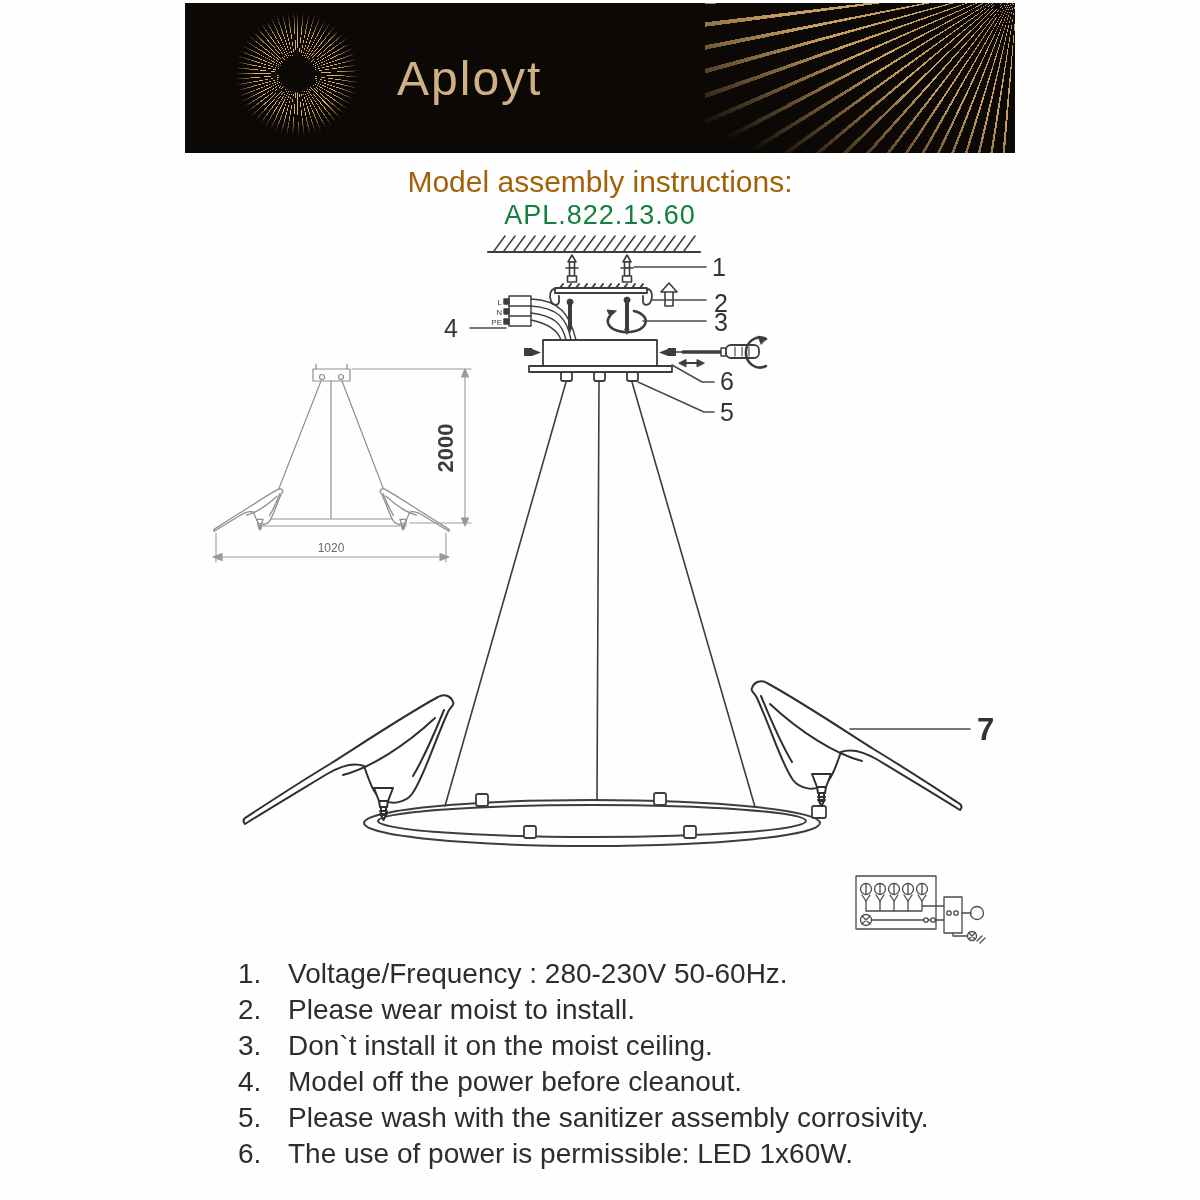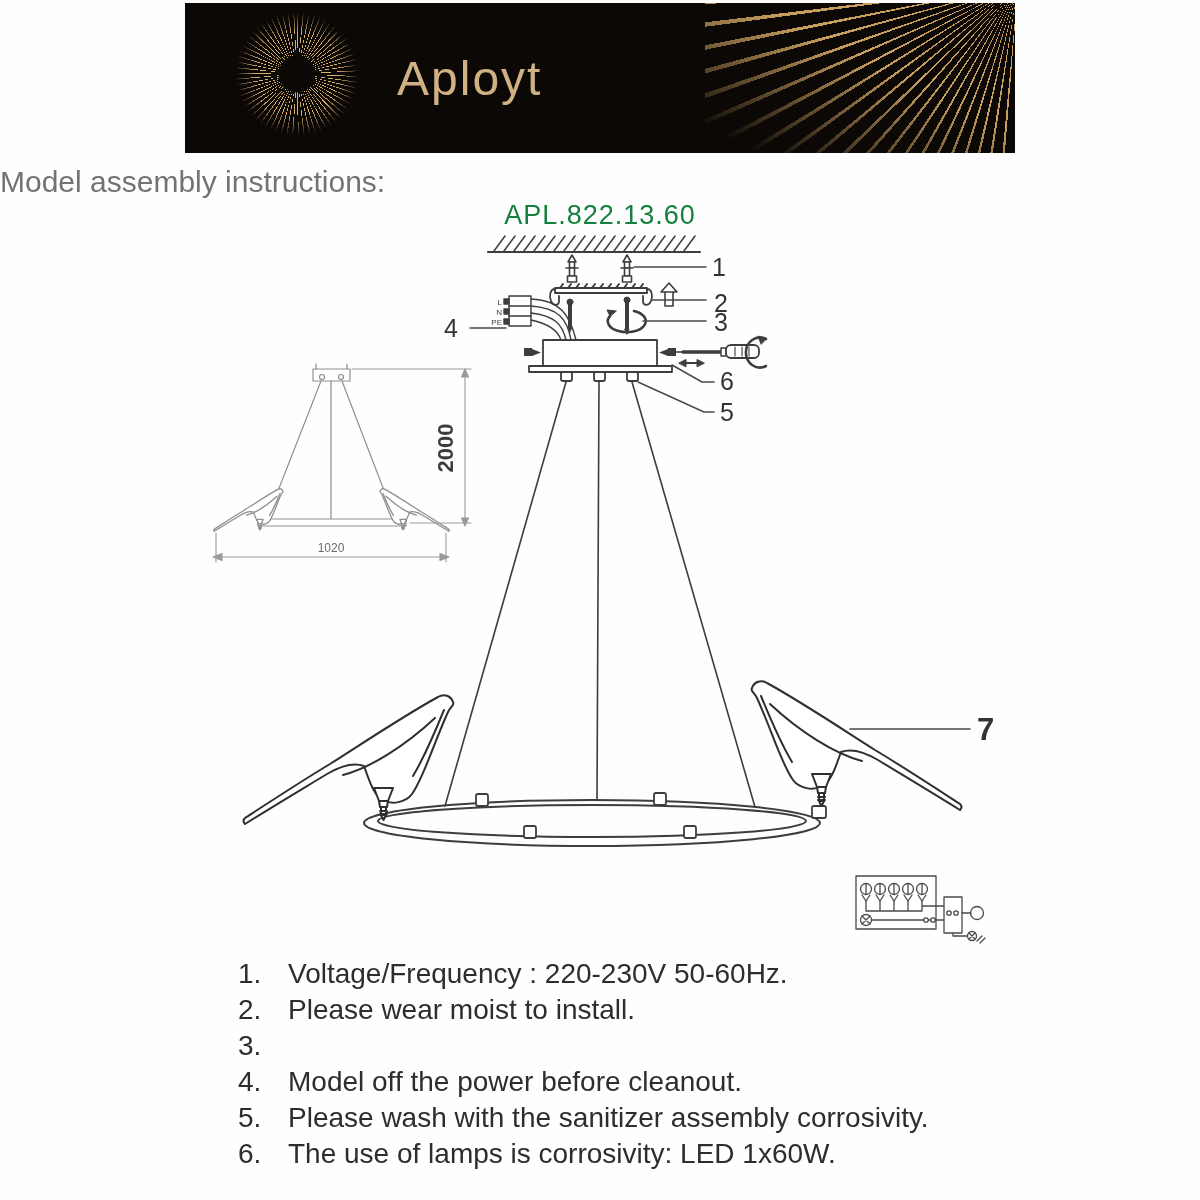--- a/index.html
+++ b/index.html
@@ -12,22 +12,22 @@
       radial-gradient(circle at 50% 50%, #0b0806 0 15%, rgba(11,8,6,0) 16%),
       radial-gradient(circle at 50% 50%, rgba(11,8,6,0) 34%, rgba(11,8,6,.65) 46%, #0b0806 52%),
       repeating-conic-gradient(#d8ae6d 0deg 1.1deg, rgba(216,174,109,0) 1.1deg 5.4deg);}
   .brand{position:absolute;left:212px;top:48px;font-size:48px;font-weight:400;letter-spacing:2px;
     color:#cfb184;}
   .rays{position:absolute;right:0;top:0;width:310px;height:150px;
     background:
       linear-gradient(to bottom left, rgba(11,8,6,0) 42%, #0b0806 92%),
       repeating-conic-gradient(from 0deg at 101% -12%, #c89e5f 0deg .8deg, rgba(200,158,95,0) .8deg 4.1deg);}
   
-  .title1{position:absolute;left:0;top:165px;width:1200px;text-align:left;
-    font-size:30px;color:#737373;}
+  .title1{position:absolute;left:0;top:165px;width:1200px;text-align:center;
+    font-size:30px;color:#a16207;}
   .title2{position:absolute;left:0;top:200px;width:1200px;text-align:center;
     font-size:27px;color:#15803d;letter-spacing:1px;}
   
   .art{position:absolute;left:0;top:0;width:1200px;height:1200px;}
   
   .list{position:absolute;left:238px;top:956px;color:#2d2d2d;}
   .row{display:flex;height:36px;line-height:36px;font-size:28px;}
   .row .num{width:50px;}
 </style>
 </head>
@@ -241,36 +241,37 @@
       <text x="458" y="337" text-anchor="end">4</text>
       <text x="720" y="421">5</text>
       <text x="720" y="390">6</text>
       <text x="977" y="740" font-size="31" font-weight="800">7</text>
     </g>
   </svg>
 
   <div class="list">
     <div class="row">
       <span class="num">1.</span>
-      <span class="txt">Voltage/Frequency : 220-230V 50-60Hz.</span>
+      <span class="txt">Voltage/Frequency : 280-230V 50-60Hz.</span>
     </div>
     <div class="row">
       <span class="num">2.</span>
       <span class="txt">Please wear moist to install.</span>
     </div>
     <div class="row">
       <span class="num">3.</span>
+      <span class="txt">Don`t install it on the moist ceiling.</span>
     </div>
     <div class="row">
       <span class="num">4.</span>
       <span class="txt">Model off the power before cleanout.</span>
     </div>
     <div class="row">
       <span class="num">5.</span>
       <span class="txt">Please wash with the sanitizer assembly corrosivity.</span>
     </div>
     <div class="row">
       <span class="num">6.</span>
-      <span class="txt">The use of lamps is corrosivity: LED 1x60W.</span>
+      <span class="txt">The use of power is permissible: LED 1x60W.</span>
     </div>
   </div>
 
 </div>
 
 </body></html>

